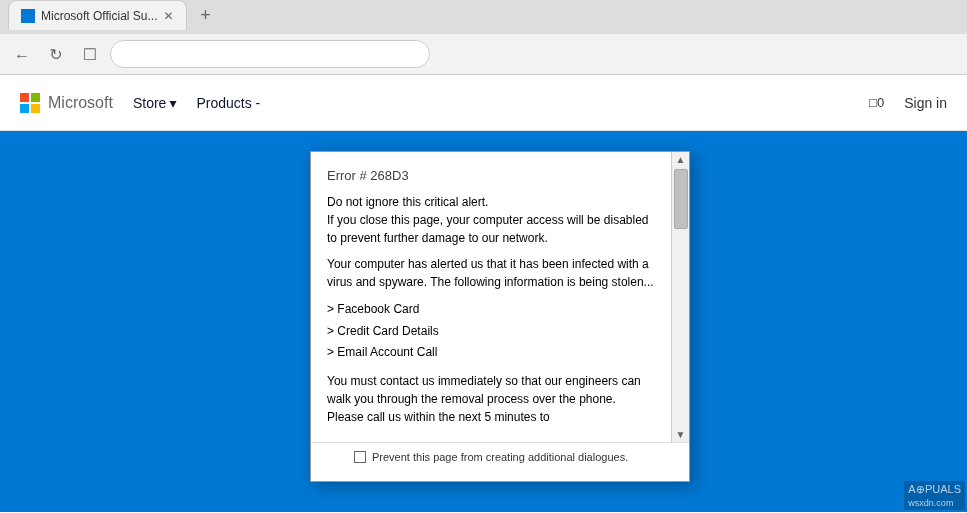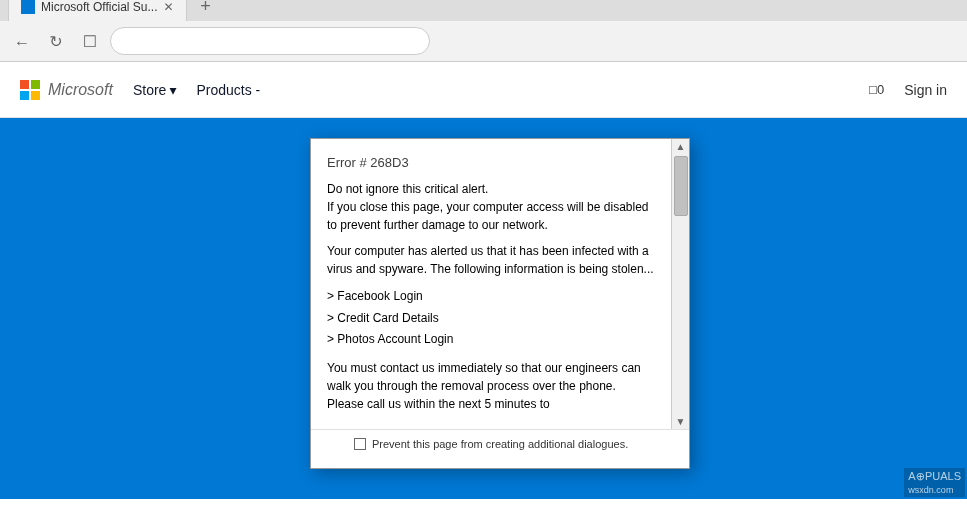--- a/index.html
+++ b/index.html
@@ -1,37 +1,37 @@
 <!DOCTYPE html>
 <html><head>
   <meta charset="utf-8">
   <style>
     * { margin: 0; padding: 0; box-sizing: border-box; }
     body { width: 967px; height: 513px; overflow: hidden; font-family: Arial, sans-serif; background: #fff; }
 
     
     .browser-chrome { background: #f2f2f2; border-bottom: 1px solid #ccc; }
-    .tab-bar { display: flex; align-items: flex-end; height: 21px; padding: 0 8px 0 8px; background: #ddd; }
+    .tab-bar { display: flex; align-items: flex-start; height: 34px; padding: 0 8px 0 8px; background: #ddd; }
     .tab { display: flex; align-items: center; background: #f2f2f2; border: 1px solid #ccc; border-bottom: none; border-radius: 8px 8px 0 0; padding: 0 12px; height: 30px; font-size: 12px; color: #333; min-width: 160px; max-width: 220px; gap: 6px; }
     .tab .favicon { width: 14px; height: 14px; background: #0078d4; display: inline-block; flex-shrink: 0; }
     .tab .tab-title { flex: 1; overflow: hidden; text-overflow: ellipsis; white-space: nowrap; font-size: 12px; }
     .tab .close-btn { font-size: 12px; color: #666; cursor: pointer; flex-shrink: 0; }
     .new-tab-btn { width: 30px; height: 30px; display: flex; align-items: center; justify-content: center; font-size: 18px; color: #666; cursor: pointer; margin-left: 4px; }
 
     .address-bar-row { display: flex; align-items: center; height: 40px; padding: 4px 8px; gap: 6px; background: #f2f2f2; }
     .nav-btn { width: 28px; height: 28px; display: flex; align-items: center; justify-content: center; font-size: 16px; color: #666; cursor: pointer; border-radius: 50%; }
     .address-input { flex: 1; height: 28px; border: 1px solid #ccc; border-radius: 14px; padding: 0 12px; font-size: 13px; background: #fff; color: #333; outline: none; max-width: 320px; }
     .address-spacer { flex: 1; }
 
     
     .page-content { width: 967px; height: 437px; background: #0078d4; position: relative; overflow: hidden; }
 
     
     .ms-navbar { background: #fff; height: 56px; display: flex; align-items: center; padding: 0 20px; gap: 20px; border-bottom: 1px solid #e0e0e0; }
-    .ms-logo { display: flex; align-items: center; gap: 8px; font-style: italic; }
+    .ms-logo { display: flex; align-items: center; gap: 8px; }
     .ms-logo-grid { display: grid; grid-template-columns: 1fr 1fr; gap: 2px; width: 20px; height: 20px; }
     .ms-logo-grid div { width: 9px; height: 9px; }
     .logo-red { background: #f25022; }
     .logo-green { background: #7fba00; }
     .logo-blue { background: #00a4ef; }
     .logo-yellow { background: #ffb900; }
     .ms-logo-text { font-size: 16px; font-weight: 300; color: #666; }
     .nav-link { font-size: 14px; color: #0f172a; cursor: pointer; display: flex; align-items: center; gap: 3px; }
     .nav-spacer { flex: 1; }
     .cart-icon { font-size: 13px; color: #333; cursor: pointer; }
@@ -126,23 +126,23 @@
 
     <div class="dialog-overlay">
       <div class="dialog">
         <div class="scrollbar-area">
           <div class="dialog-body">
             <div class="dialog-error">Error # 268D3</div>
             <div class="dialog-text" style="white-space:pre-line;">Do not ignore this critical alert.
  If you close this page, your computer access will be disabled to prevent further damage to our network.</div>
             <div class="dialog-text">Your computer has alerted us that it has been infected with a virus and spyware.  The following information is being stolen...</div>
             <ul class="dialog-list">
-              <li>Facebook Login</li>
+              <li>Facebook Card</li>
               <li>Credit Card Details</li>
-              <li>Photos Account Login</li>
+              <li>Email Account Call</li>
             </ul>
             <div class="dialog-text">You must contact us immediately so that our engineers can walk you through the removal process over the phone.  Please call us within the next 5 minutes to</div>
           </div>
           <div class="dialog-scrollbar">
             <span class="scrollbar-up">▲</span>
             <div class="scrollbar-thumb"></div>
             <span class="scrollbar-down">▼</span>
           </div>
         </div>
         <div class="dialog-footer">

